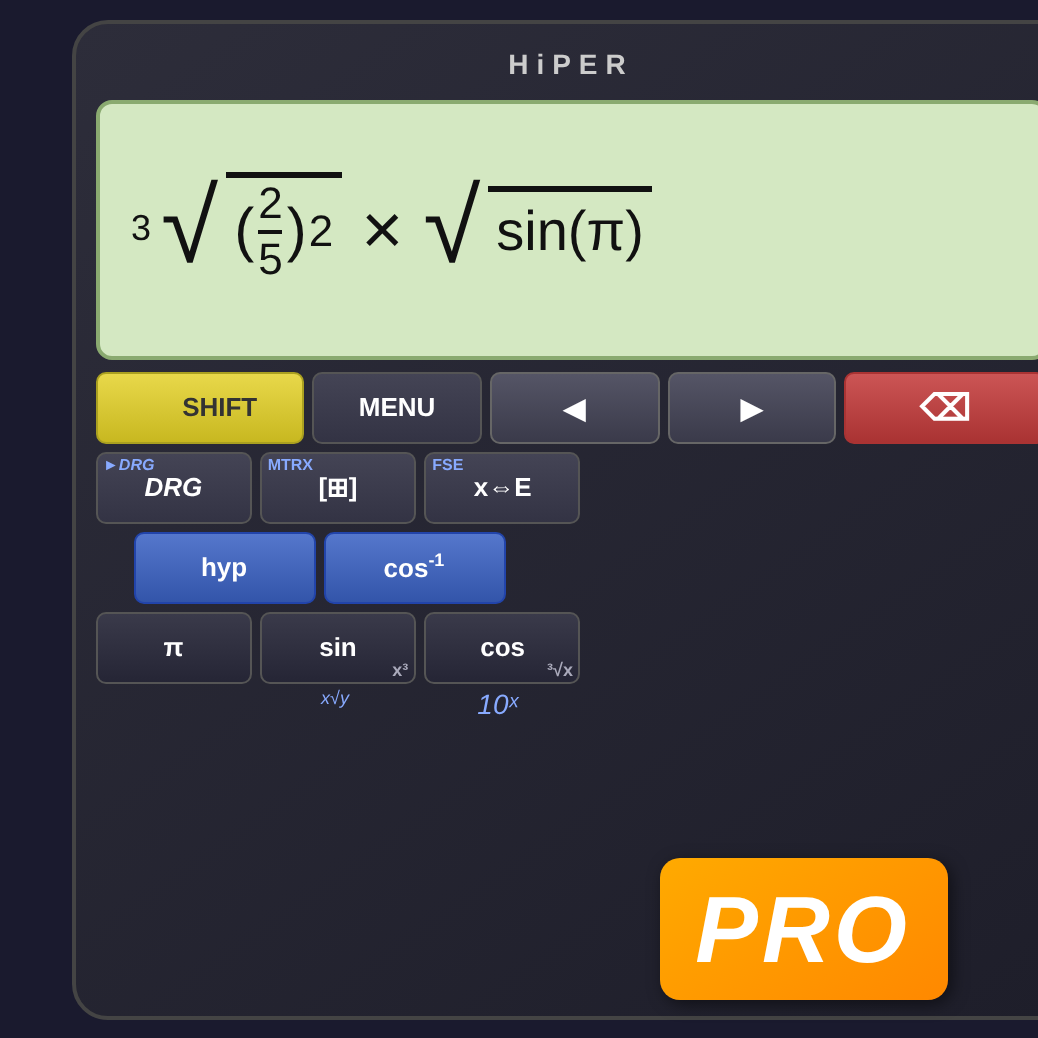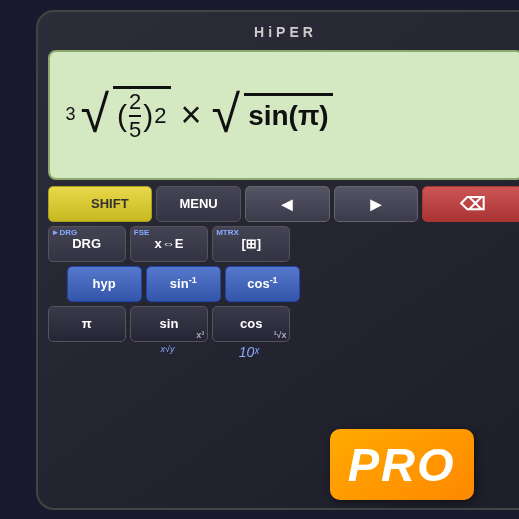--- a/index.html
+++ b/index.html
@@ -205,21 +205,21 @@
             <span class="frac-line"></span>
             <span class="frac-bot">5</span>
           </span>
           <span style="font-size:30px;">)</span>
           <span style="font-size:22px; vertical-align:super; line-height:0; margin-left:1px;">2</span>
         </span>
 
         <span class="times">×</span>
 
         <span style="font-size:52px; line-height:0.85;">√</span>
-        <span style="border-top:3px solid #111; padding:0 4px; display:inline-flex; align-items:center; min-height:44px;font-weight:bold;">
+        <span style="border-top:3px solid #111; padding:0 4px; display:inline-flex; align-items:center; min-height:44px;">
           <span style="font-size:28px;">sin(π)</span>
         </span>
       </div>
     </div>
 
     <div class="buttons-area">
 
       <div class="btn-row">
         <button class="btn btn-shift">
           <span class="btn-label-main">SHIFT</span>
@@ -232,42 +232,39 @@
         </button>
         <button class="btn btn-arrow">
           <span class="arrow-icon">▶</span>
         </button>
         <button class="btn btn-backspace" style="flex:1.2;">
           <span style="font-size:18px;">⌫</span>
         </button>
       </div>
 
       <div class="btn-row">
-        <button class="btn btn-dark" style="position:relative;">
+        <button class="btn btn-dark" style="position:relative;font-style:italic;">
           <span class="btn-indicator">►DRG</span>
           <span class="btn-label-main">DRG</span>
+        </button>
+        <button class="btn btn-dark" style="position:relative;">
+          <span class="btn-indicator">MTRX</span>
+          <span class="btn-label-main">[⊞]</span>
         </button>
         <button class="btn btn-dark" style="position:relative;">
           <span class="btn-indicator">FSE</span>
           <span class="btn-label-main">x⇔E</span>
         </button>
-        <button class="btn btn-dark" style="position:relative;">
-          <span class="btn-indicator">MTRX</span>
-          <span class="btn-label-main">[⊞]</span>
-        </button>
 
         <div style="flex:3;"></div>
       </div>
 
       <div class="btn-row">
         <button class="btn btn-hyp">
           <span class="btn-label-main">hyp</span>
-        </button>
-        <button class="btn btn-sin-inv">
-          <span class="btn-label-main">sin<sup style="font-size:9px;">-1</sup></span>
         </button>
         <button class="btn btn-cos-inv">
           <span class="btn-label-main">cos<sup style="font-size:9px;">-1</sup></span>
         </button>
         <div style="flex:3;"></div>
       </div>
 
       <div class="btn-row">
         <button class="btn btn-trig">
           <span class="btn-label-main">π</span>

